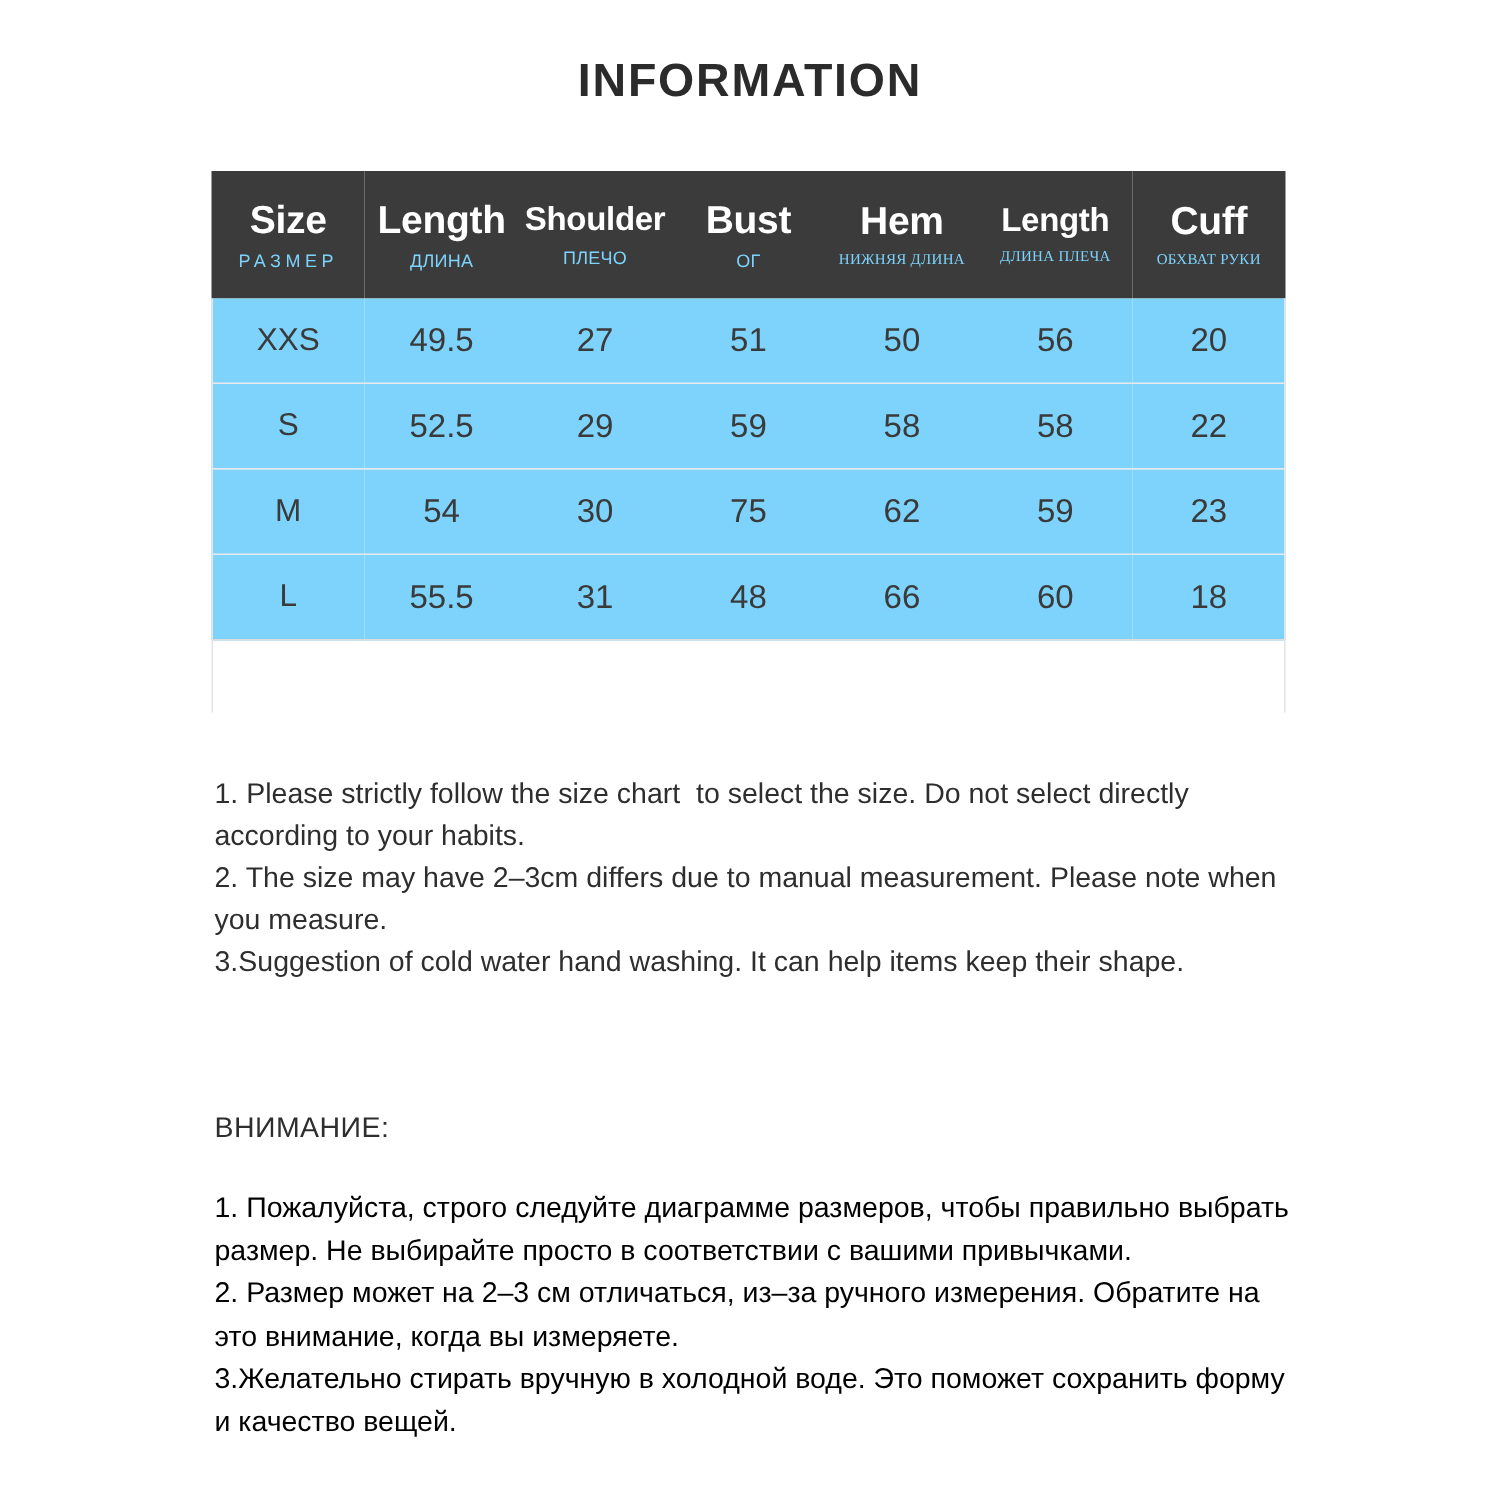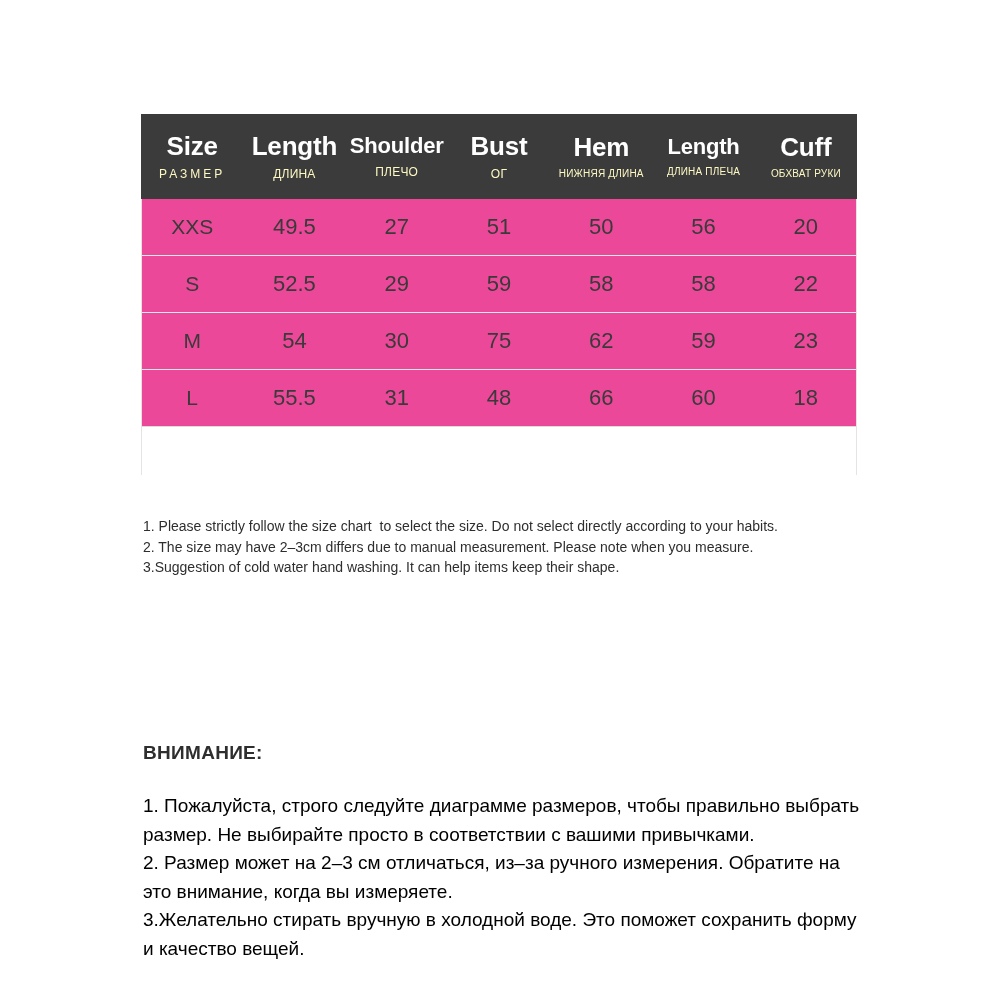--- a/index.html
+++ b/index.html
@@ -67,34 +67,34 @@
     font-size: 26px;
     letter-spacing: -0.2px;
     white-space: nowrap;
   }
   .hdr-en.sm { font-size: 22px; }
   .hdr-ru {
     margin-top: 9px;
     font-size: 12px;
     letter-spacing: 0.2px;
     white-space: nowrap;
-    color: #fef9c3;
+    color: #7dd3fc;
   }
   .hdr-ru.wide { letter-spacing: 3px; }
-  .hdr-ru.tiny { font-size: 10px; }
+  .hdr-ru.tiny { font-size: 10px; font-family: Liberation Serif, serif; }
 
   .size-table tbody td {
     height: 56px;
     padding: 0;
     text-align: center;
     vertical-align: middle;
     font-size: 22px;
     color: #3a3a3a;
     border-bottom: 1px solid #e9e9e9;
-    background: #ec4899;
+    background: #7dd3fc;
   }
   .size-table tbody tr:last-child td {
     border-bottom: 1px solid #dcdcdc;
   }
   .size-table tbody td.c-size { font-size: 21px; }
 
   
   .table-rule-left,
   .table-rule-right {
     position: absolute;
@@ -113,53 +113,53 @@
     top: 516px;
     width: 720px;
   }
   .note-heading {
     font-size: 19px;
     color: #2e2e2e;
     margin: 0 0 26px 0;
     line-height: 1.2;
   }
   .note-par {
-    font-size: 14px;
+    font-size: 19px;
     line-height: 1.47;
     color: #2e2e2e;
     margin: 0;
     white-space: pre-wrap;
   }
 
   .notes-ru {
     position: absolute;
     left: 143px;
     top: 742px;
     width: 720px;
   }
   .note-heading-ru {
     font-size: 19px;
     color: #2e2e2e;
     margin: 0 0 28px 0;
     letter-spacing: 0.3px;
-    font-weight: bold;
   }
   .note-par-ru {
     font-size: 19px;
     line-height: 1.50;
     color: #000000;
     margin: 0;
     white-space: pre-wrap;
   }
 </style>
 </head>
 <body>
 
 <div class="page">
 
+  <div class="title">INFORMATION</div>
 
   <table class="size-table">
     <thead>
       <tr>
         <th>
           <div class="hdr-inner">
             <span class="hdr-en">Size</span>
             <span class="hdr-ru wide">РАЗМЕР</span>
           </div>
         </th>

